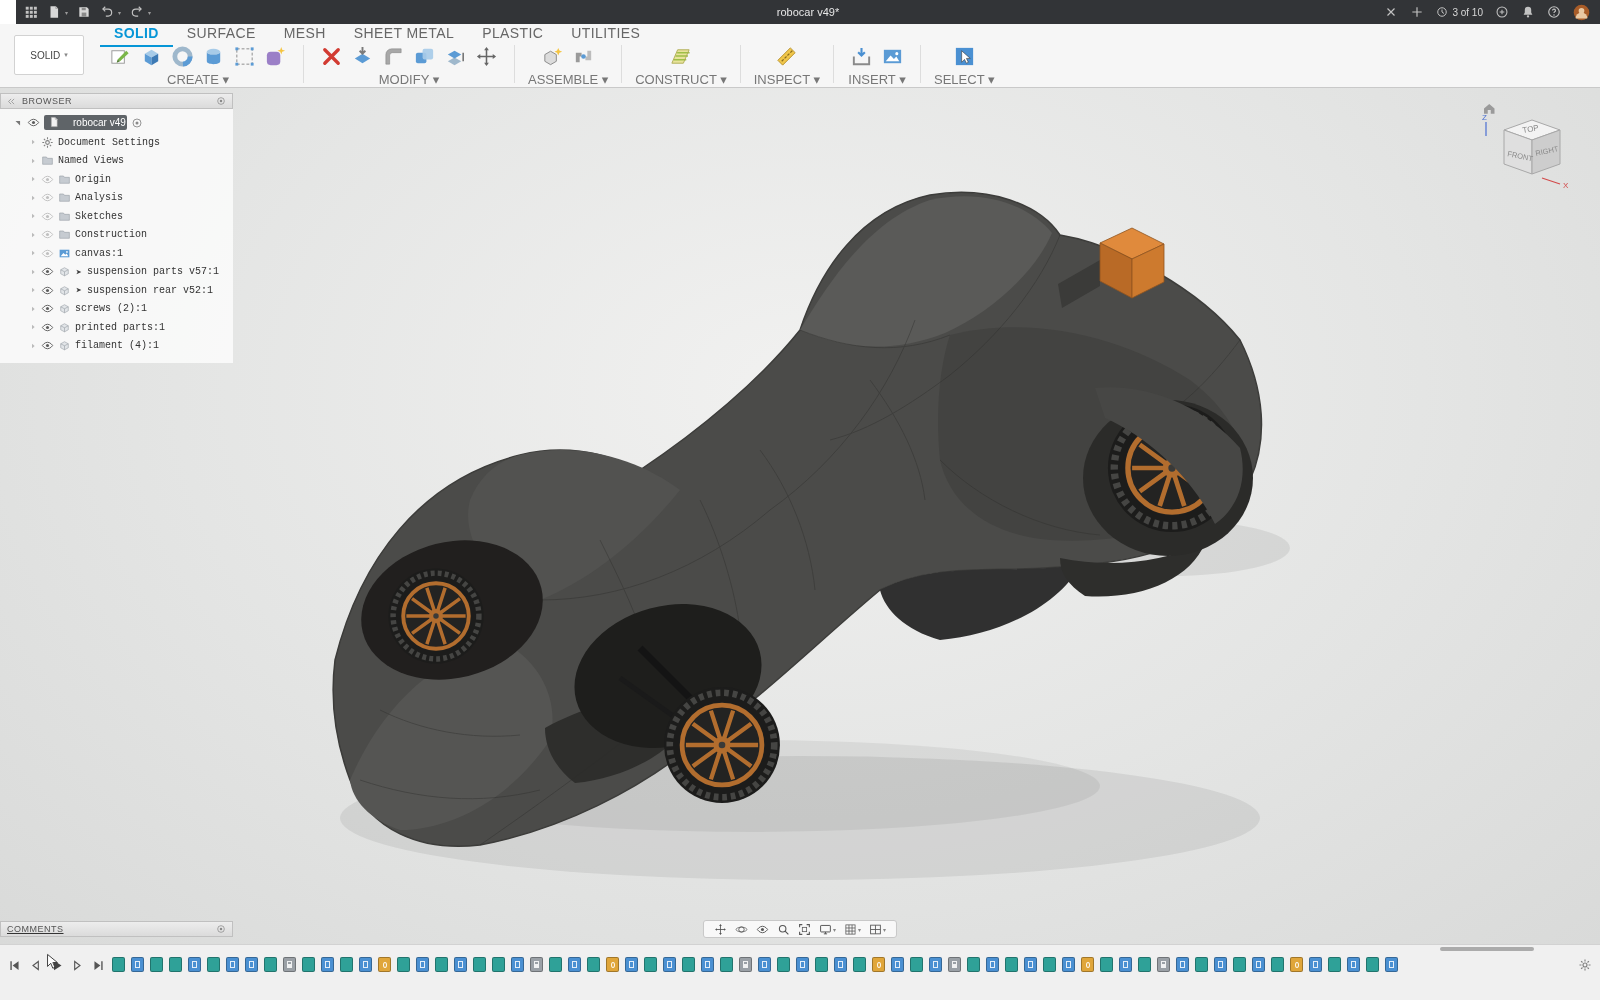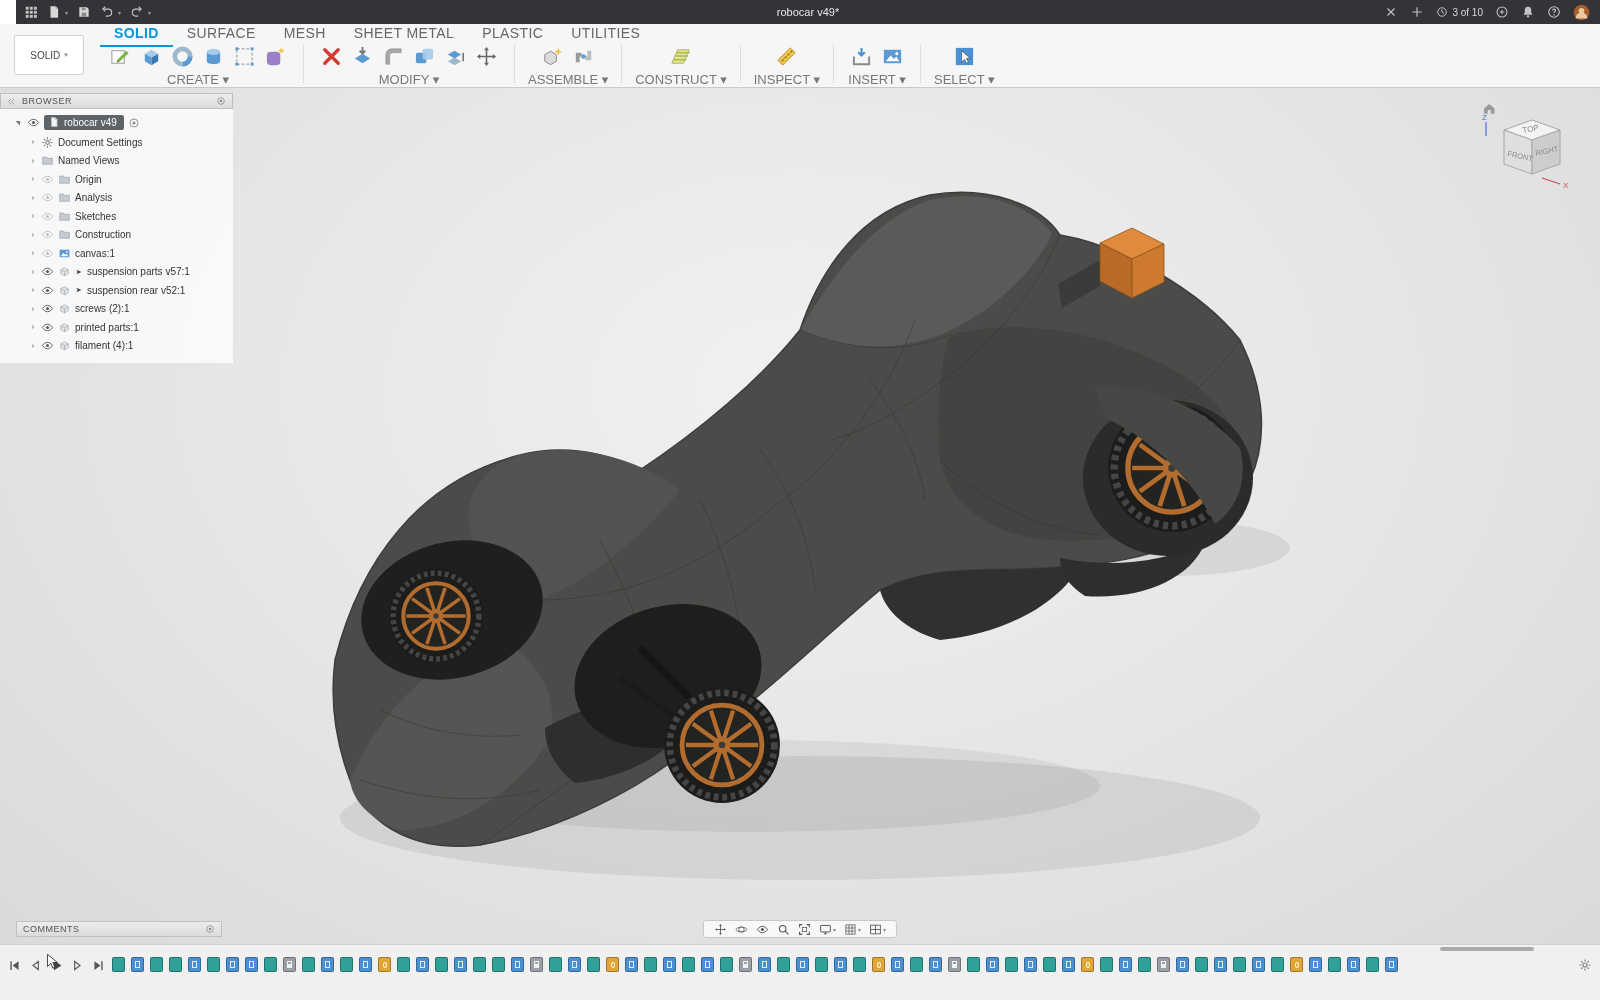--- a/index.html
+++ b/index.html
@@ -42,32 +42,32 @@
   .viewcube{position:absolute;right:26px;top:10px;width:96px;height:96px;}
 
   
   .panel-header{height:16px;background:linear-gradient(#ededed,#dbdbdb);border:1px solid #c0c0c0;display:flex;align-items:center;gap:6px;padding:0 6px;font-size:9px;letter-spacing:.5px;color:#555;}
   .ph-ic{width:9px;height:9px;opacity:.8;}
   .ph-dot{width:10px;height:10px;margin-left:auto;}
   .browser{position:absolute;left:0;top:93px;width:233px;z-index:10;}
   .browser-body{background:rgba(253,253,253,0.82);padding:3px 0 8px;}
   .br-root{display:flex;align-items:center;height:21px;padding-left:13px;gap:4px;}
   .root-tri{width:10px;height:10px;}
-  .root-pill{display:flex;align-items:center;gap:4px;background:var(--selection);color:#fff;font-size:10px;padding:1px 7px 2px 4px;border-radius:2px;}
+  .root-pill{display:flex;align-items:center;gap:13px;background:var(--selection);color:#fff;font-size:10px;padding:1px 1px 2px 4px;border-radius:2px;}
   .root-pill .ri{width:12px;height:12px;}
   .br-radio{width:12px;height:12px;}
   .br-row{display:flex;align-items:center;height:18.5px;padding-left:29px;gap:4px;font-size:10px;color:#333;}
   .br-arrow{width:8px;height:8px;opacity:.65;}
   .br-eye{width:13px;height:13px;}
   .br-eye.vis{color:#5c5c5c;}
   .br-eye.hid{color:#bfbfbf;}
   .br-ic{width:13px;height:13px;}
   .br-link{width:8px;height:8px;}
-  .br-label{white-space:nowrap;}
-  .comments{position:absolute;left:16px;top:921px;width:206px;z-index:12;}
+  .br-label{white-space:nowrap;font-family:Liberation Mono, monospace;}
+  .comments{position:absolute;left:0;top:921px;width:233px;z-index:12;text-decoration:underline;}
 
   
   .navbar{position:absolute;left:50%;transform:translateX(-50%);top:920px;height:18px;display:flex;align-items:center;gap:8px;padding:0 10px;background:rgba(250,250,250,.93);border:1px solid #c8c8c8;border-radius:3px;z-index:12;}
   .nav-item{display:flex;align-items:center;gap:1px;}
   .nav-ic{width:13px;height:13px;}
   .nav-caret{font-size:6px;color:#888;}
 
   
   .timeline{position:absolute;left:0;top:944px;width:1600px;height:56px;background:#f0f0f0;border-top:1px solid #d2d2d2;z-index:30;}
   .tl-controls{position:absolute;left:7px;top:13px;display:flex;gap:6px;}

